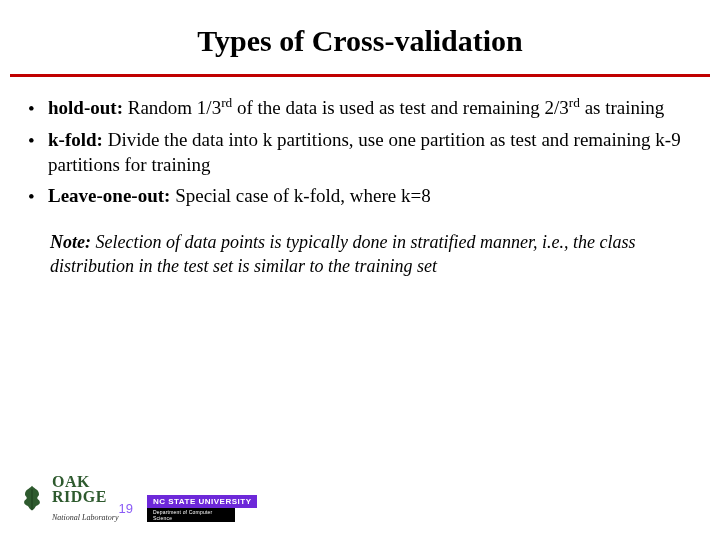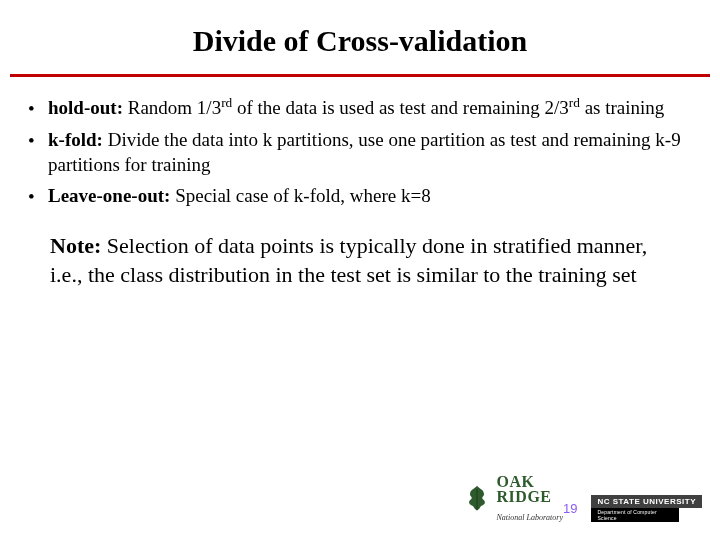--- a/index.html
+++ b/index.html
@@ -58,33 +58,34 @@
   }
   .sup {
     font-size: 0.7em;
     vertical-align: super;
     line-height: 0;
   }
   .note {
     margin-top: 22px;
     padding-left: 22px;
     padding-right: 10px;
-    font-size: 22px;
+    font-style: italic;
+    font-size: 18px;
   }
   .note-label {
     font-weight: bold;
   }
   .footer {
     position: absolute;
     bottom: 18px;
     left: 18px;
     right: 18px;
     display: flex;
     align-items: flex-end;
-    justify-content: flex-end;
+    justify-content: flex-start;
   }
   
   .ornl {
     display: flex;
     align-items: center;
     gap: 6px;
   }
   .leaf {
     width: 28px;
     height: 28px;
@@ -110,21 +111,21 @@
     font-size: 13px;
     color: #8b5cf6;
   }
   
   .ncsu {
     display: flex;
     flex-direction: column;
     align-items: flex-start;
   }
   .ncsu-top {
-    background: #404040;
+    background: #6d28d9;
     color: #fff;
     font-family: Arial, Helvetica, sans-serif;
     font-weight: bold;
     font-size: 8px;
     letter-spacing: 0.5px;
     padding: 2px 6px;
   }
   .ncsu-bot {
     background: #000;
     color: #fff;
@@ -134,21 +135,21 @@
     letter-spacing: 0.2px;
     width: 88px;
     box-sizing: border-box;
   }
 </style>
 </head>
 <body>
 
 <div class="slide">
 
-  <div class="title">Divide of Cross-validation</div>
+  <div class="title">Types of Cross-validation</div>
   <div class="rule"></div>
 
   <div class="content">
     <ul class="bullets">
 
       <li class="bullet">
         <span class="dot">•</span>
         <span class="btxt">
           <span class="term">hold-out:</span><span> Random 1/3</span><span class="sup">rd</span><span> of the data is used as test and remaining 2/3</span><span class="sup">rd</span><span> as training</span>
         </span>

